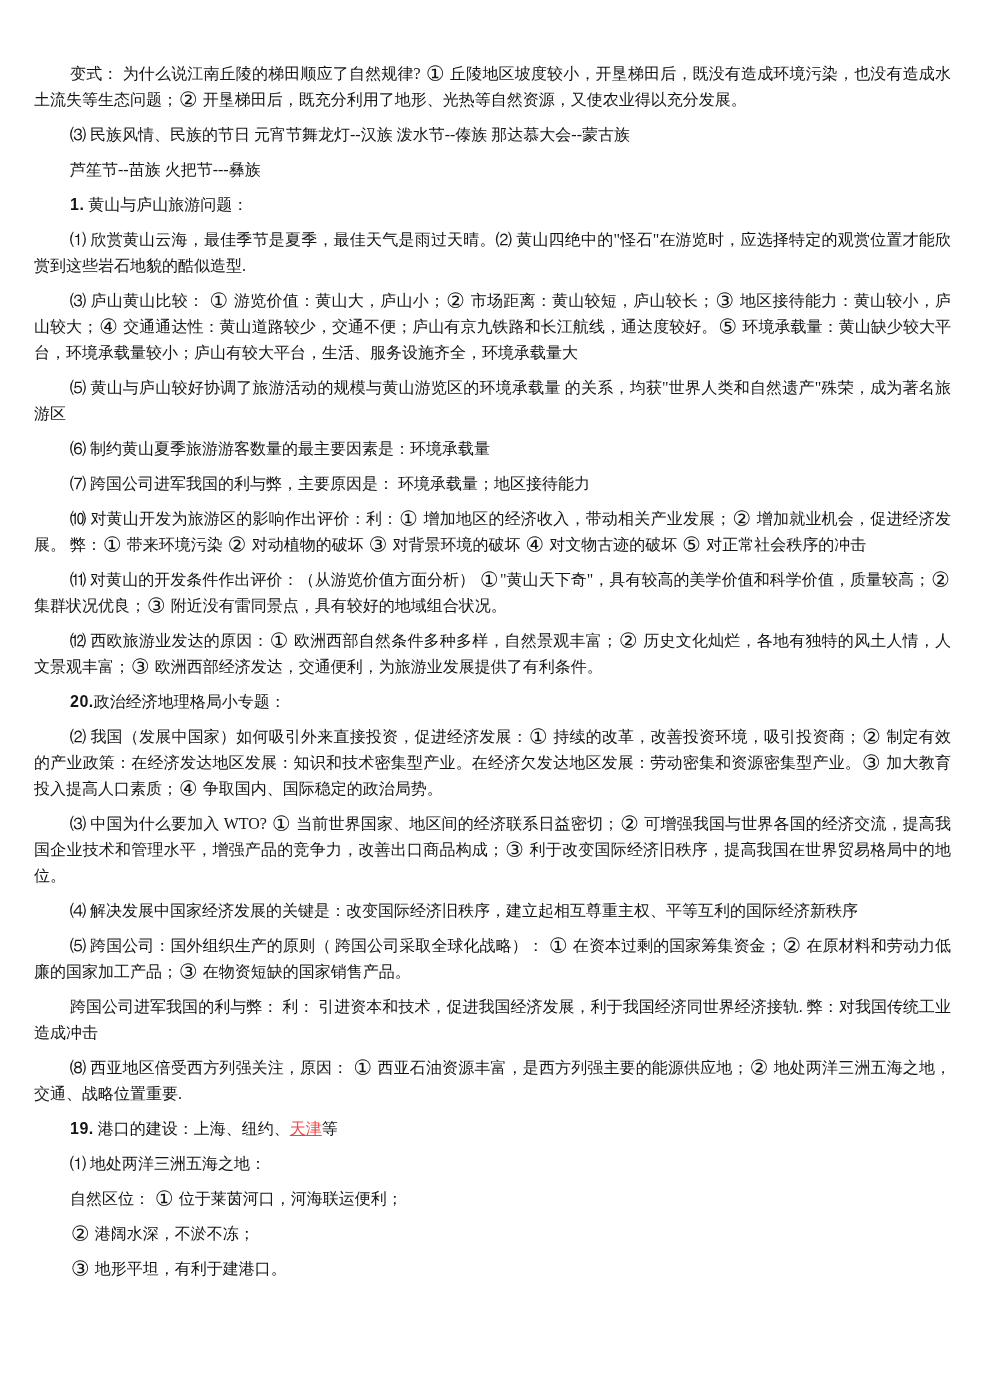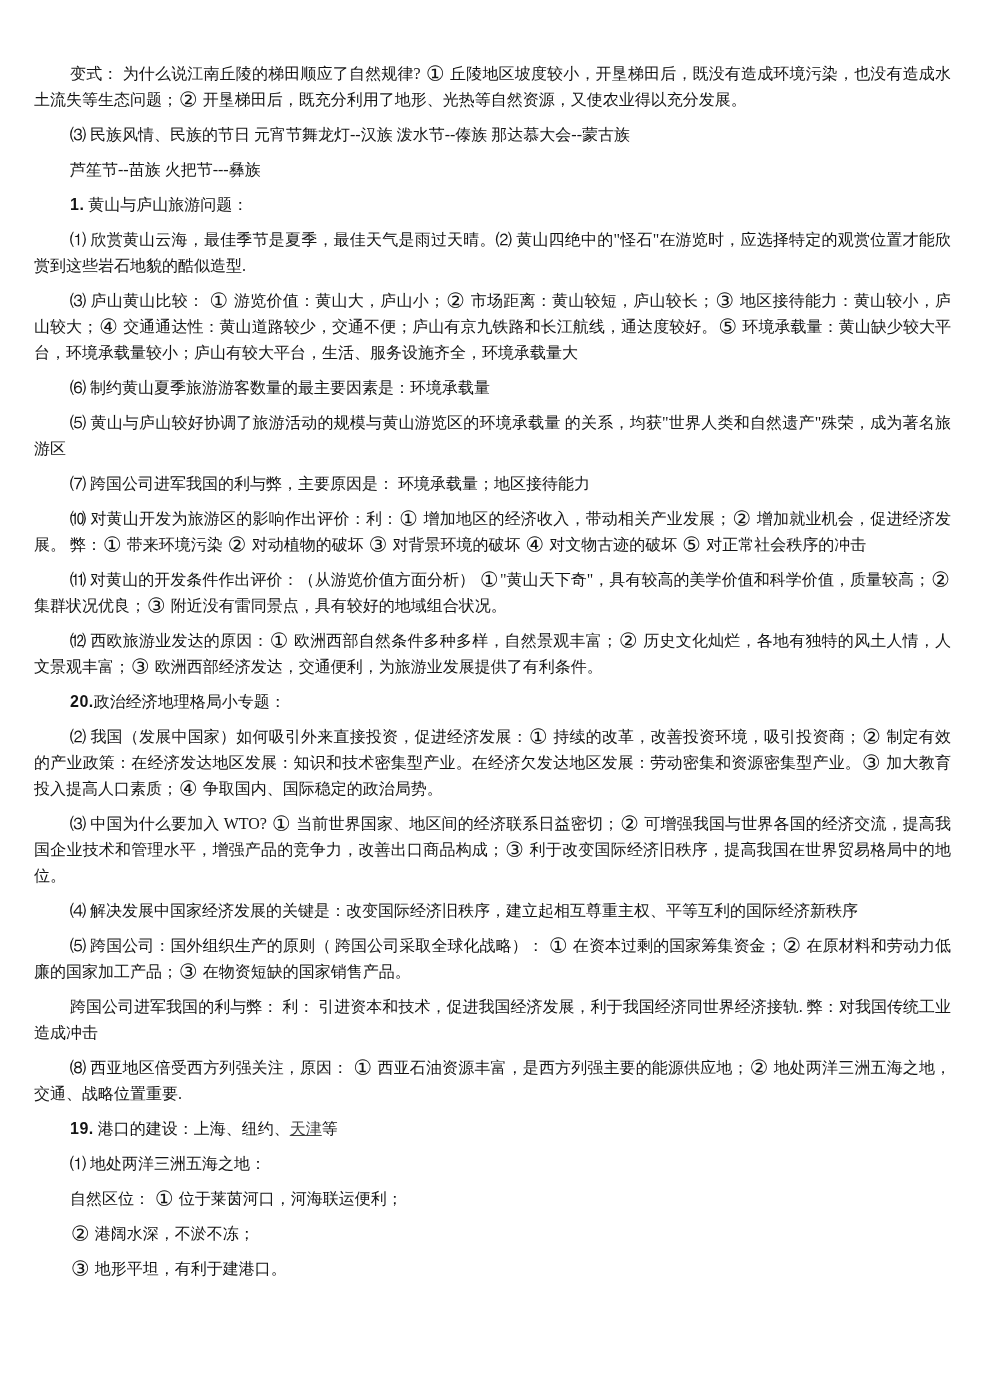--- a/index.html
+++ b/index.html
@@ -51,32 +51,32 @@
 <body>
 
 <div class="page">
   <div id="doc" style="color: rgb(20, 20, 20);">
       <p><span>变式：  为什么说江南丘陵的梯田顺应了自然规律? <span class="circ">①</span> 丘陵地区坡度较小，开垦梯田后，既没有造成环境污染，也没有造成水土流失等生态问题；<span class="circ">②</span> 开垦梯田后，既充分利用了地形、光热等自然资源，又使农业得以充分发展。</span></p>
       <p><span>⑶ 民族风情、民族的节日  元宵节舞龙灯--汉族  泼水节--傣族  那达慕大会--蒙古族</span></p>
       <p><span>芦笙节--苗族  火把节---彝族</span></p>
       <p><b class="num">1.</b><span> 黄山与庐山旅游问题：</span></p>
       <p><span>⑴ 欣赏黄山云海，最佳季节是夏季，最佳天气是雨过天晴。⑵ 黄山四绝中的"怪石"在游览时，应选择特定的观赏位置才能欣赏到这些岩石地貌的酷似造型.</span></p>
       <p><span>⑶ 庐山黄山比较： <span class="circ">①</span> 游览价值：黄山大，庐山小；<span class="circ">②</span> 市场距离：黄山较短，庐山较长；<span class="circ">③</span> 地区接待能力：黄山较小，庐山较大；<span class="circ">④</span> 交通通达性：黄山道路较少，交通不便；庐山有京九铁路和长江航线，通达度较好。<span class="circ">⑤</span> 环境承载量：黄山缺少较大平台，环境承载量较小；庐山有较大平台，生活、服务设施齐全，环境承载量大</span></p>
+      <p><span>⑸ 黄山与庐山较好协调了旅游活动的规模与黄山游览区的环境承载量 的关系，均获"世界人类和自然遗产"殊荣，成为著名旅游区</span></p>
       <p><span>⑹ 制约黄山夏季旅游游客数量的最主要因素是：环境承载量</span></p>
-      <p><span>⑸ 黄山与庐山较好协调了旅游活动的规模与黄山游览区的环境承载量 的关系，均获"世界人类和自然遗产"殊荣，成为著名旅游区</span></p>
       <p><span>⑺ 跨国公司进军我国的利与弊，主要原因是：  环境承载量；地区接待能力</span></p>
       <p><span>⑽ 对黄山开发为旅游区的影响作出评价：利：<span class="circ">①</span> 增加地区的经济收入，带动相关产业发展；<span class="circ">②</span> 增加就业机会，促进经济发展。 弊：<span class="circ">①</span> 带来环境污染 <span class="circ">②</span> 对动植物的破坏 <span class="circ">③</span> 对背景环境的破坏 <span class="circ">④</span> 对文物古迹的破坏 <span class="circ">⑤</span> 对正常社会秩序的冲击</span></p>
       <p><span>⑾ 对黄山的开发条件作出评价：（从游览价值方面分析） <span class="circ">①</span>"黄山天下奇"，具有较高的美学价值和科学价值，质量较高；<span class="circ">②</span> 集群状况优良；<span class="circ">③</span> 附近没有雷同景点，具有较好的地域组合状况。</span></p>
       <p><span>⑿ 西欧旅游业发达的原因：<span class="circ">①</span> 欧洲西部自然条件多种多样，自然景观丰富；<span class="circ">②</span> 历史文化灿烂，各地有独特的风土人情，人文景观丰富；<span class="circ">③</span> 欧洲西部经济发达，交通便利，为旅游业发展提供了有利条件。</span></p>
       <p><b class="num">20.</b><span>政治经济地理格局小专题：</span></p>
       <p><span>⑵ 我国（发展中国家）如何吸引外来直接投资，促进经济发展：<span class="circ">①</span> 持续的改革，改善投资环境，吸引投资商；<span class="circ">②</span> 制定有效的产业政策：在经济发达地区发展：知识和技术密集型产业。在经济欠发达地区发展：劳动密集和资源密集型产业。<span class="circ">③</span> 加大教育投入提高人口素质；<span class="circ">④</span> 争取国内、国际稳定的政治局势。</span></p>
       <p><span>⑶ 中国为什么要加入 WTO? <span class="circ">①</span> 当前世界国家、地区间的经济联系日益密切；<span class="circ">②</span> 可增强我国与世界各国的经济交流，提高我国企业技术和管理水平，增强产品的竞争力，改善出口商品构成；<span class="circ">③</span> 利于改变国际经济旧秩序，提高我国在世界贸易格局中的地位。</span></p>
       <p><span>⑷ 解决发展中国家经济发展的关键是：改变国际经济旧秩序，建立起相互尊重主权、平等互利的国际经济新秩序</span></p>
       <p><span>⑸ 跨国公司：国外组织生产的原则（ 跨国公司采取全球化战略）： <span class="circ">①</span> 在资本过剩的国家筹集资金；<span class="circ">②</span> 在原材料和劳动力低廉的国家加工产品；<span class="circ">③</span> 在物资短缺的国家销售产品。</span></p>
       <p><span>跨国公司进军我国的利与弊：  利：  引进资本和技术，促进我国经济发展，利于我国经济同世界经济接轨.   弊：对我国传统工业造成冲击</span></p>
       <p><span>⑻ 西亚地区倍受西方列强关注，原因： <span class="circ">①</span> 西亚石油资源丰富，是西方列强主要的能源供应地；<span class="circ">②</span> 地处两洋三洲五海之地，交通、战略位置重要.</span></p>
-      <p><b class="num">19.</b><span> 港口的建设：上海、纽约、</span><a class="doclink" style="color: #404040;">天津</a><span>等</span></p>
+      <p><b class="num">19.</b><span> 港口的建设：上海、纽约、</span><a class="doclink" style="color: #ef4444;">天津</a><span>等</span></p>
       <p><span>⑴ 地处两洋三洲五海之地：</span></p>
       <p><span>自然区位： <span class="circ">①</span> 位于莱茵河口，河海联运便利；</span></p>
       <p><span><span class="circ">②</span> 港阔水深，不淤不冻；</span></p>
       <p><span><span class="circ">③</span> 地形平坦，有利于建港口。</span></p>
     </div>
 </div>
 
 </body></html>

